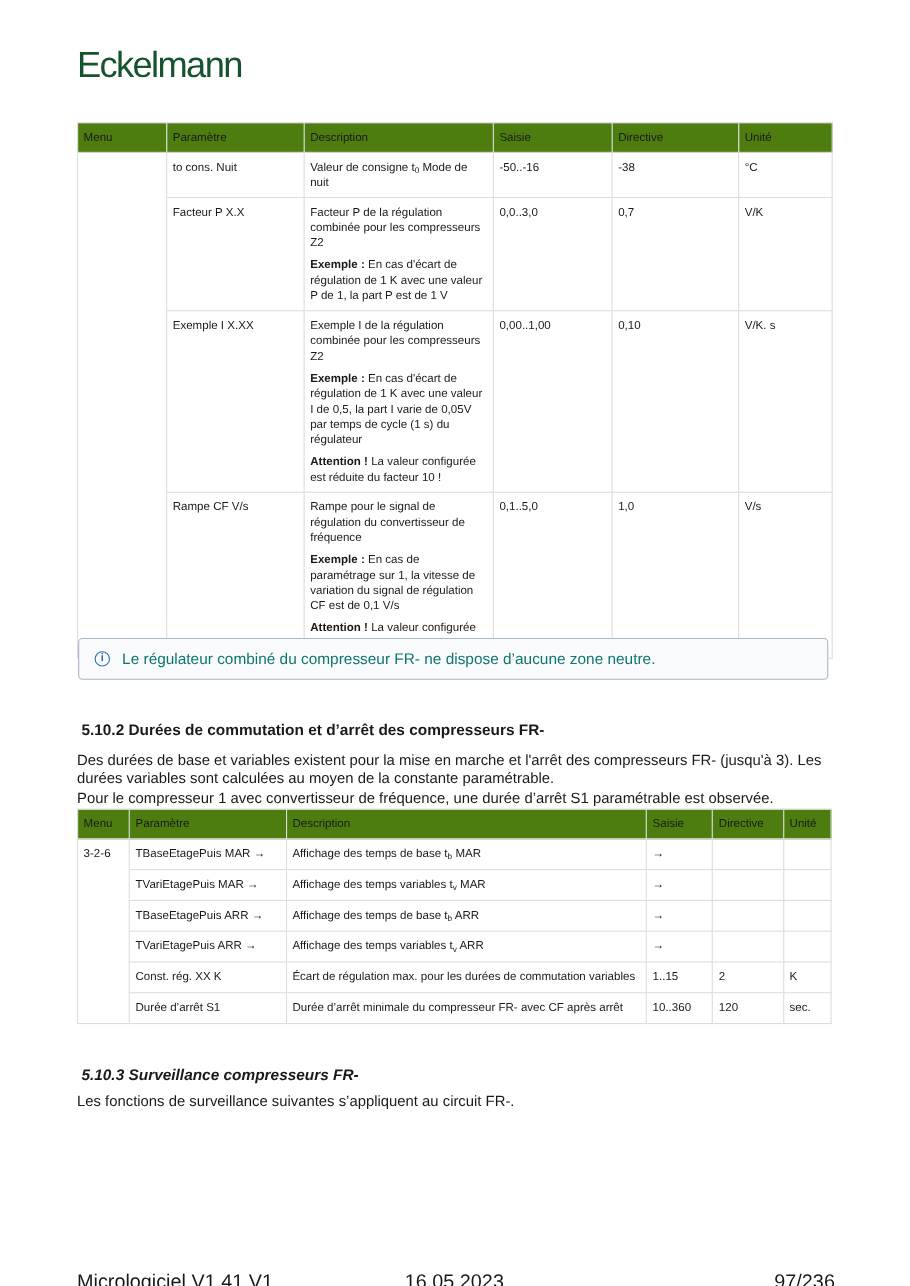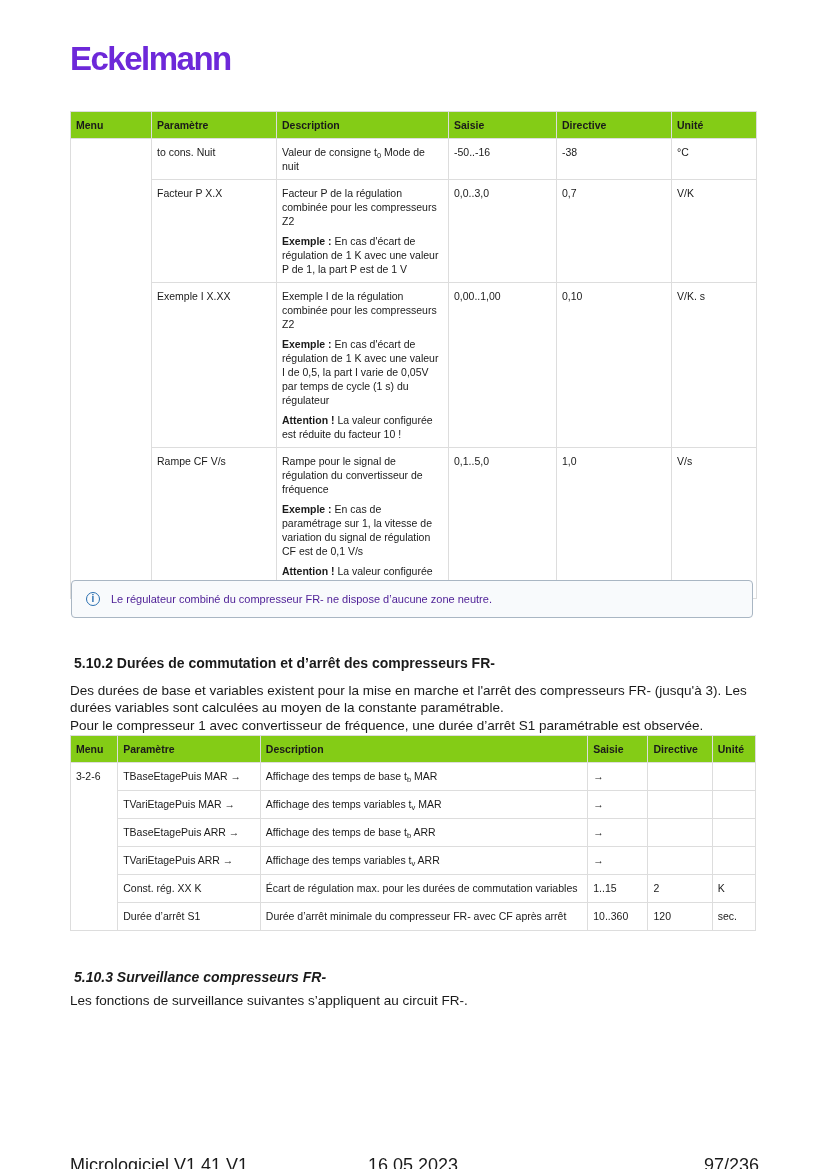--- a/index.html
+++ b/index.html
@@ -1,29 +1,29 @@
 <!DOCTYPE html>
 <html><head>
 <meta charset="utf-8">
 <style>
   html, body { margin: 0; padding: 0; background: #ffffff; }
   body { width: 827px; height: 1169px; position: relative; font-family: "Liberation Sans", sans-serif; color: #1a1a1a; overflow: hidden; }
-  .logo { position: absolute; left: 70px; top: 40px; font-family: "Liberation Sans", sans-serif; font-weight: bold; font-size: 33px; color: #6d28d9; letter-spacing: -1.5px; }
+  .logo { position: absolute; left: 70px; top: 40px; font-family: "Liberation Sans", sans-serif; font-weight: normal; font-size: 33px; color: #14532d; letter-spacing: -1.5px; }
   table { border-collapse: collapse; table-layout: fixed; position: absolute; left: 70px; }
   th, td { border: 1px solid #dddddd; vertical-align: top; text-align: left; font-size: 10.5px; line-height: 14px; padding: 6px 5px 6px 5px; }
-  th { background: #84cc16; font-weight: bold; font-size: 10.5px; padding: 6px 5px; height: 13px; }
+  th { background: #4d7c0f; font-weight: normal; font-size: 10.5px; padding: 6px 5px; height: 13px; }
   td p { margin: 0 0 6px 0; }
   td p:last-child { margin-bottom: 0; }
   td b { font-weight: bold; }
   .t1 { top: 111px; width: 686px; }
   .t2 { top: 735px; width: 686px; }
   .t2 td { padding: 6px 5px 7px 5px; }
   .info { position: absolute; left: 71px; top: 580px; width: 682px; height: 38px; border: 1px solid #a9b6c3; border-radius: 4px; background: #f8fafc; box-sizing: border-box; display: flex; align-items: center; }
   .info-icon { width: 12px; height: 12px; border: 1.5px solid #2a6fb0; border-radius: 50%; margin-left: 14px; margin-right: 11px; color: #2a6fb0; font-size: 10px; font-weight: bold; display: flex; align-items: center; justify-content: center; line-height: 1; box-sizing: content-box; }
-  .info-text { font-size: 11px; color: #4c1d95; }
+  .info-text { font-size: 14px; color: #0f766e; }
   h2 { position: absolute; left: 70px; margin: 4px; font-size: 14px; font-weight: bold; }
   .h-a { top: 651px; }
   .h-b { top: 965px; font-style: italic; }
   .para { position: absolute; left: 70px; margin: 0; font-size: 13.5px; line-height: 17px; width: 700px; }
   .p1 { top: 682px; }
   .p2 { top: 717px; }
   .p3 { top: 992px; }
   .footer { position: absolute; top: 1123px; font-size: 18px; margin-top: 32px; }
   .f-left { left: 70px; }
   .f-mid { left: 368px; text-decoration: underline; }

